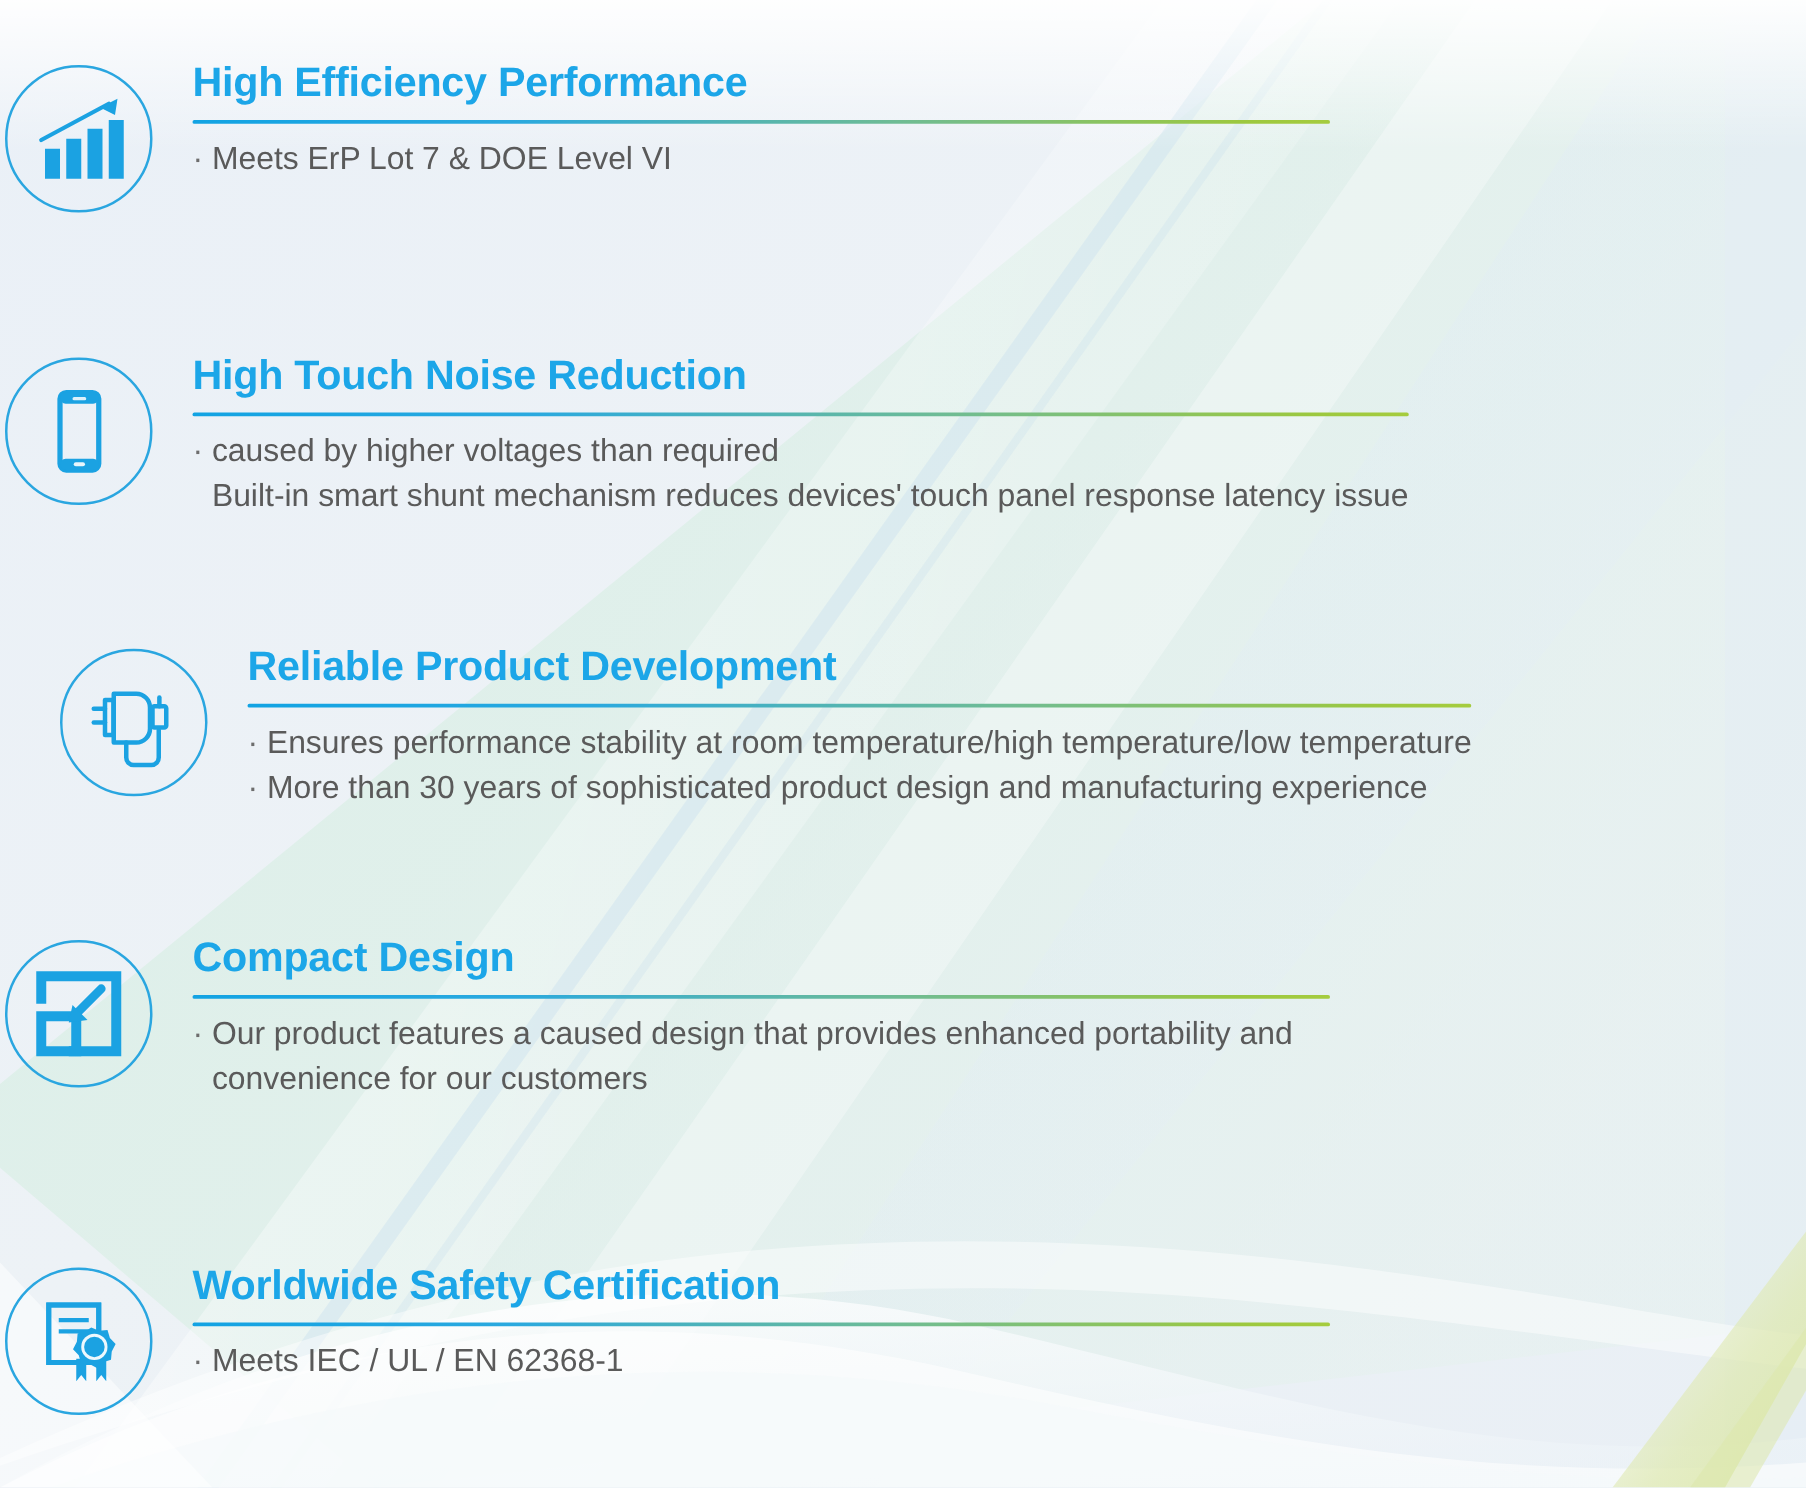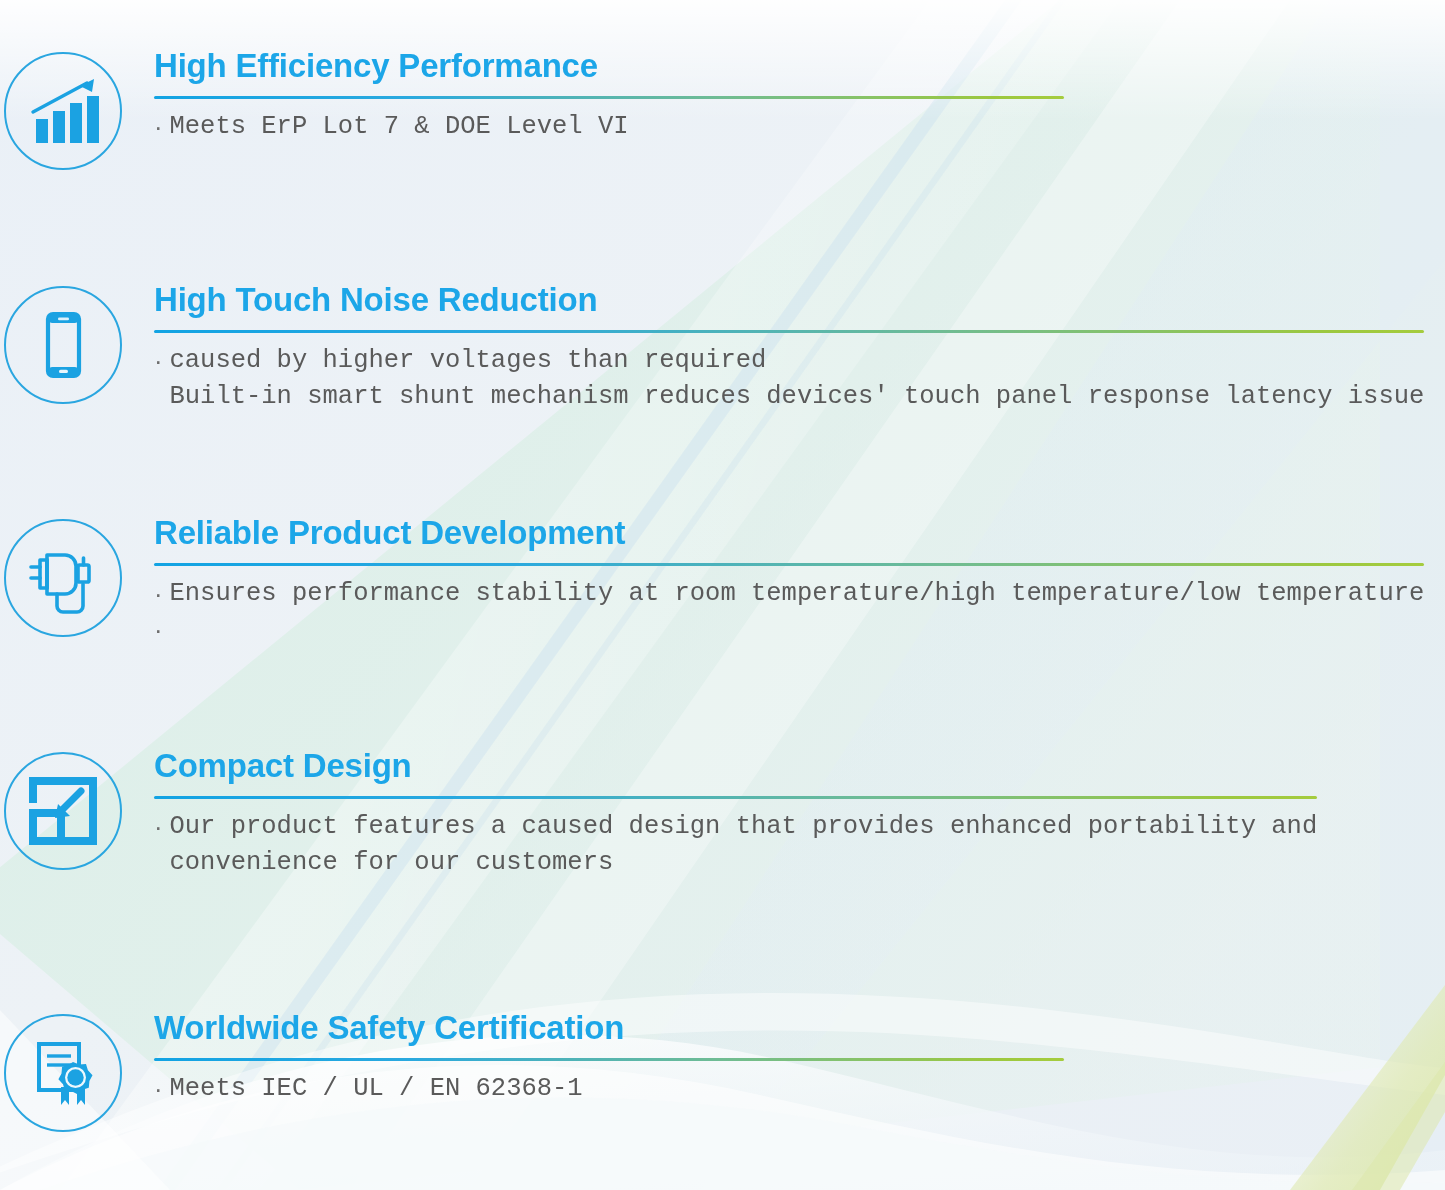--- a/index.html
+++ b/index.html
@@ -89,21 +89,21 @@
   }
   .bullet + .bullet { margin-top:0px; }
 
   .bullet-dot {
     margin-right:7px;
     color:#6d6d6d;
     font-size:25.5px;
     line-height:1.42;
   }
   .bullet-text { display:block; }
-  .bullet-text .wrap-line { display:block; padding-left:0;font-family:Liberation Mono, monospace; }
+  .bullet-text .wrap-line { display:block; padding-left:0; }
 </style>
 </head>
 <body>
 
 <div id="bg-layer">
   <svg viewBox="0 0 1445 1190" xmlns="http://www.w3.org/2000/svg">
     <defs>
       <linearGradient id="gBase" x1="0" y1="0" x2="1" y2="1">
         <stop offset="0%" stop-color="#eaf0f7"></stop>
         <stop offset="45%" stop-color="#edf2f6"></stop>
@@ -220,21 +220,21 @@
           <span class="bullet-dot">·</span>
           <span class="bullet-text">
             <span class="wrap-line">caused by higher voltages than required</span>
             <span class="wrap-line">Built-in smart shunt mechanism reduces devices' touch panel response latency issue</span>
           </span>
         </li>
       </ul>
     </div>
   </div>
 
-  <div class="feature-row" style="top:515px;">
+  <div class="feature-row" style="top:515px;margin-left:44px;">
     <div class="icon-wrap">
       <div class="icon-circle">
         <svg width="80" height="80" viewBox="0 0 80 80" fill="none" stroke="#1ba2e2" stroke-width="3.6" stroke-linecap="round" stroke-linejoin="round">
 
           <path d="M24,17 h18 a11,11 0 0 1 11,11 v17 a11,11 0 0 1 -11,11 h-18 z"></path>
 
           <path d="M24,22 v28"></path>
           <path d="M17,22 h7 v28 h-7 z"></path>
 
           <path d="M8,29 h9"></path>
@@ -252,20 +252,23 @@
       <div class="divider"></div>
       <ul class="bullets">
         <li class="bullet">
           <span class="bullet-dot">·</span>
           <span class="bullet-text">
             <span class="wrap-line">Ensures performance stability at room temperature/high temperature/low temperature</span>
           </span>
         </li>
         <li class="bullet">
           <span class="bullet-dot">·</span>
+          <span class="bullet-text">
+            <span class="wrap-line">More than 30 years of sophisticated product  design and manufacturing experience</span>
+          </span>
         </li>
       </ul>
     </div>
   </div>
 
   <div class="feature-row" style="top:748px;">
     <div class="icon-wrap">
       <div class="icon-circle">
         <svg width="76" height="76" viewBox="0 0 76 76" fill="none">
 

